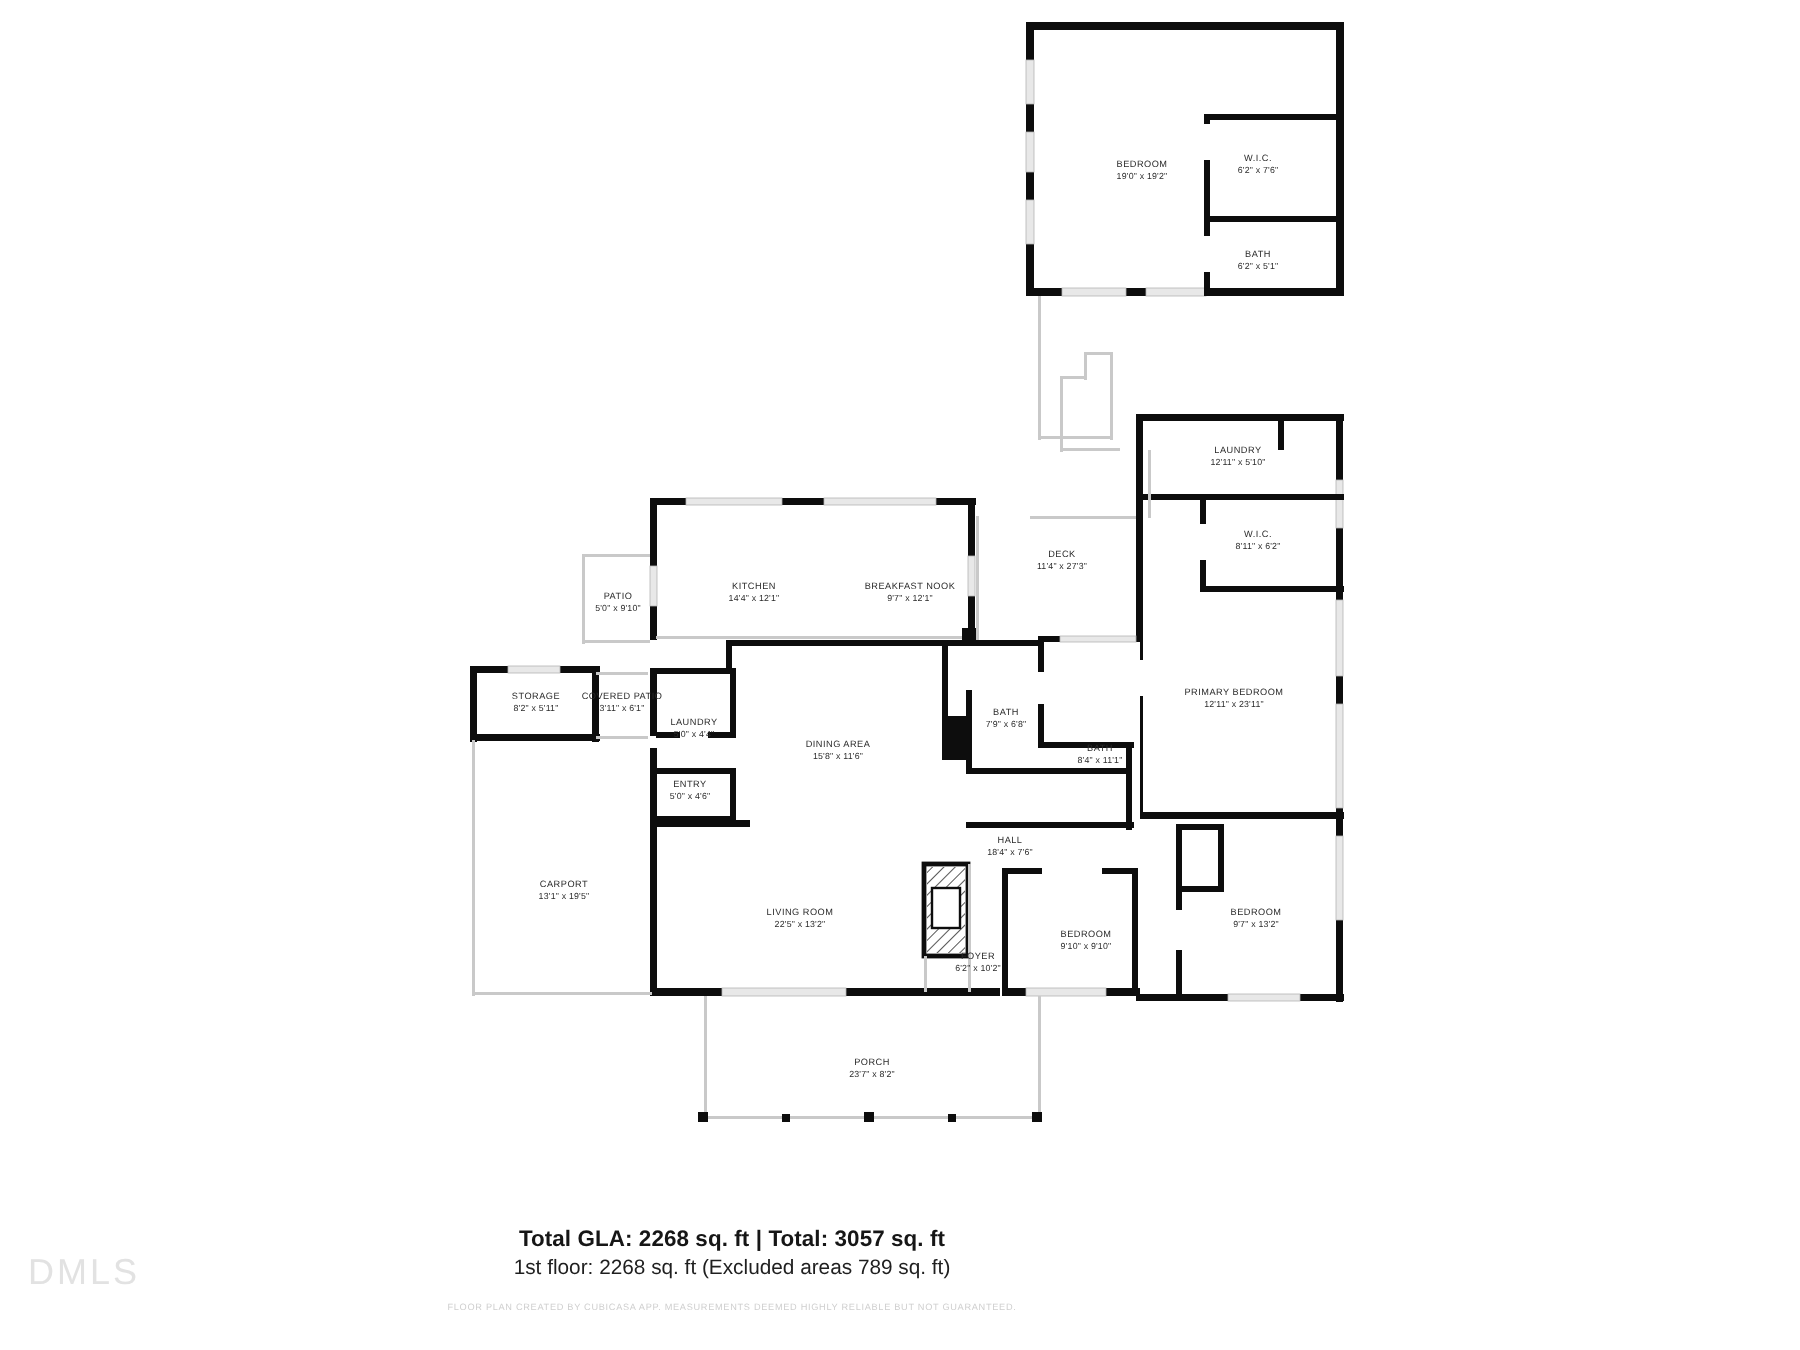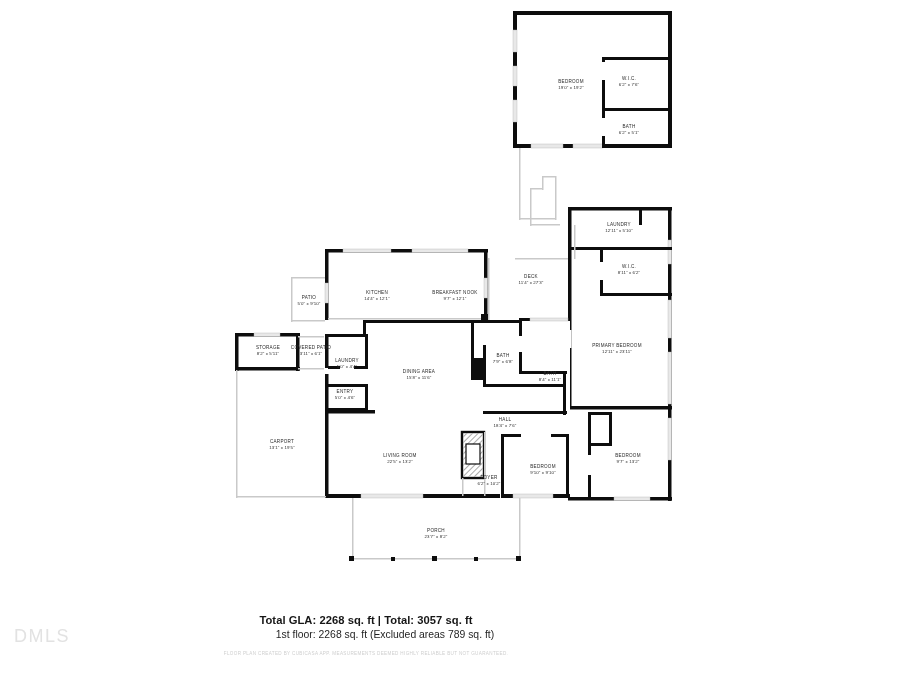--- a/index.html
+++ b/index.html
@@ -59,21 +59,20 @@
     font-size: 11.2px;
     font-weight: bold;
     color: #161616;
     letter-spacing: 0.05px;
   }
   #footer-floor {
     top: 629px;
     font-size: 10.4px;
     font-weight: normal;
     color: #1f1f1f;
-    padding-left: 19px;
   }
   #footer-disclaimer {
     top: 651px;
     font-size: 4.6px;
     color: #cfcfcf;
     letter-spacing: 0.35px;
   }
 
   .watermark {
     position: absolute;

